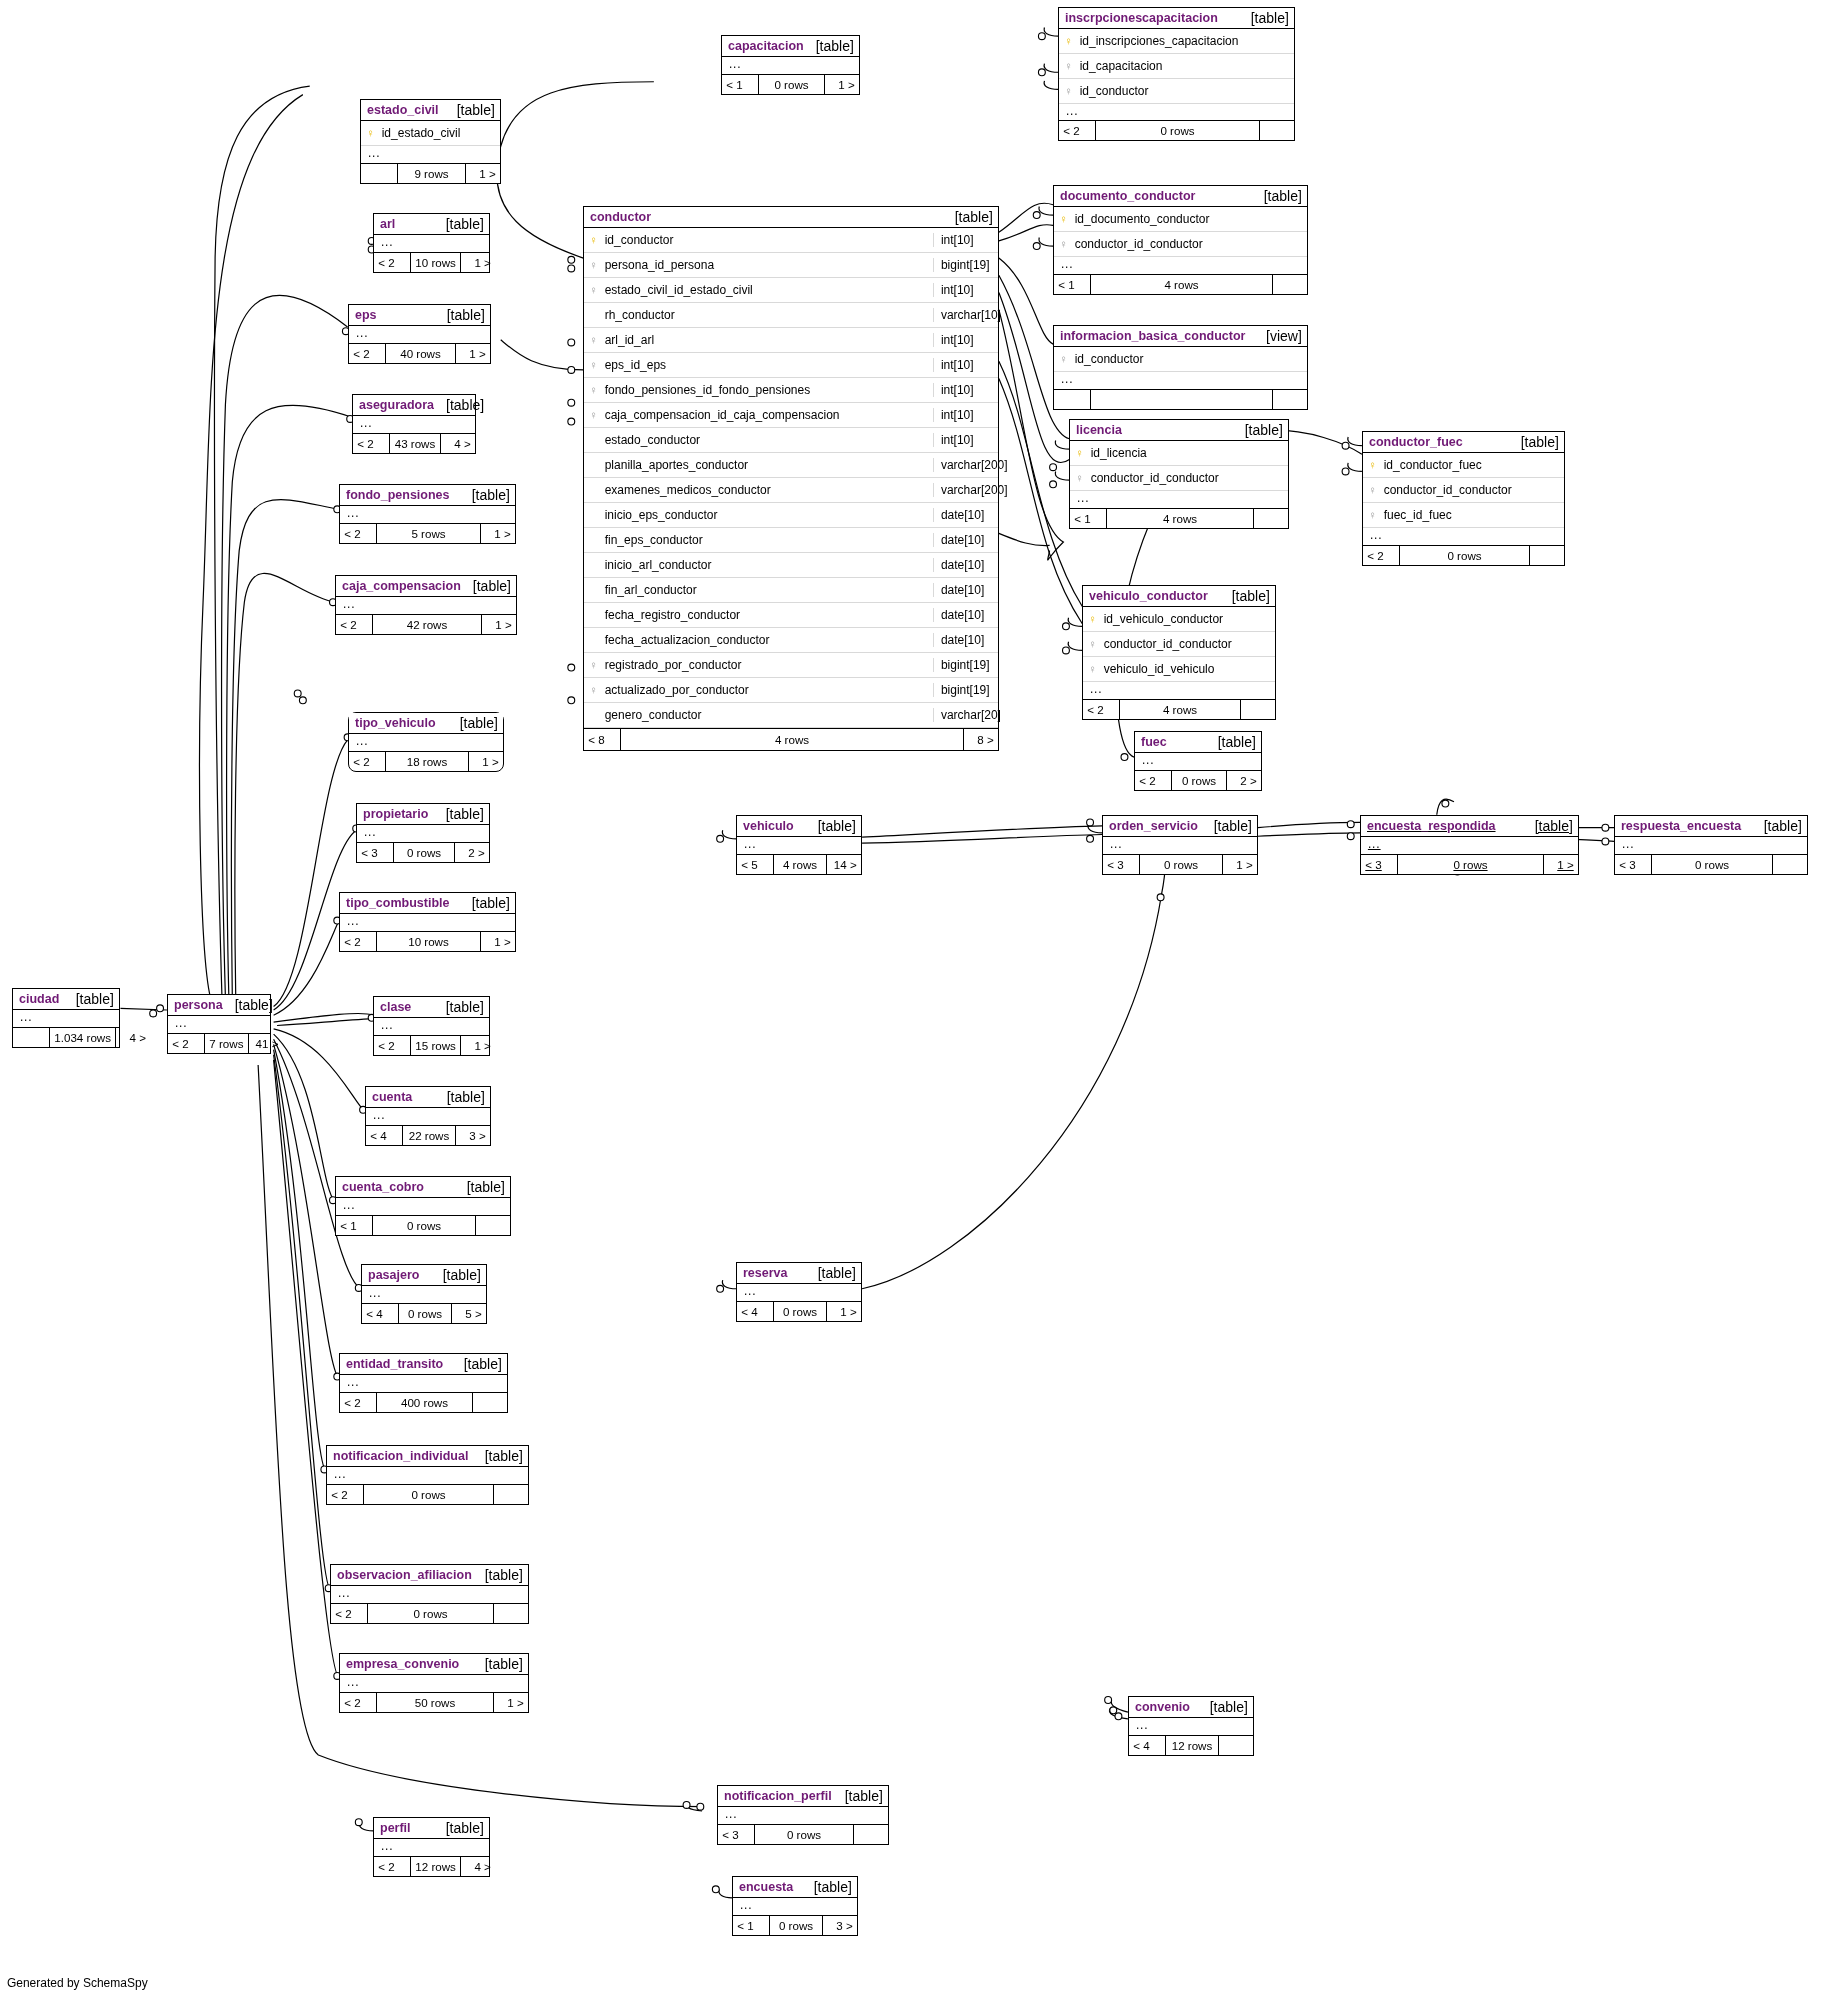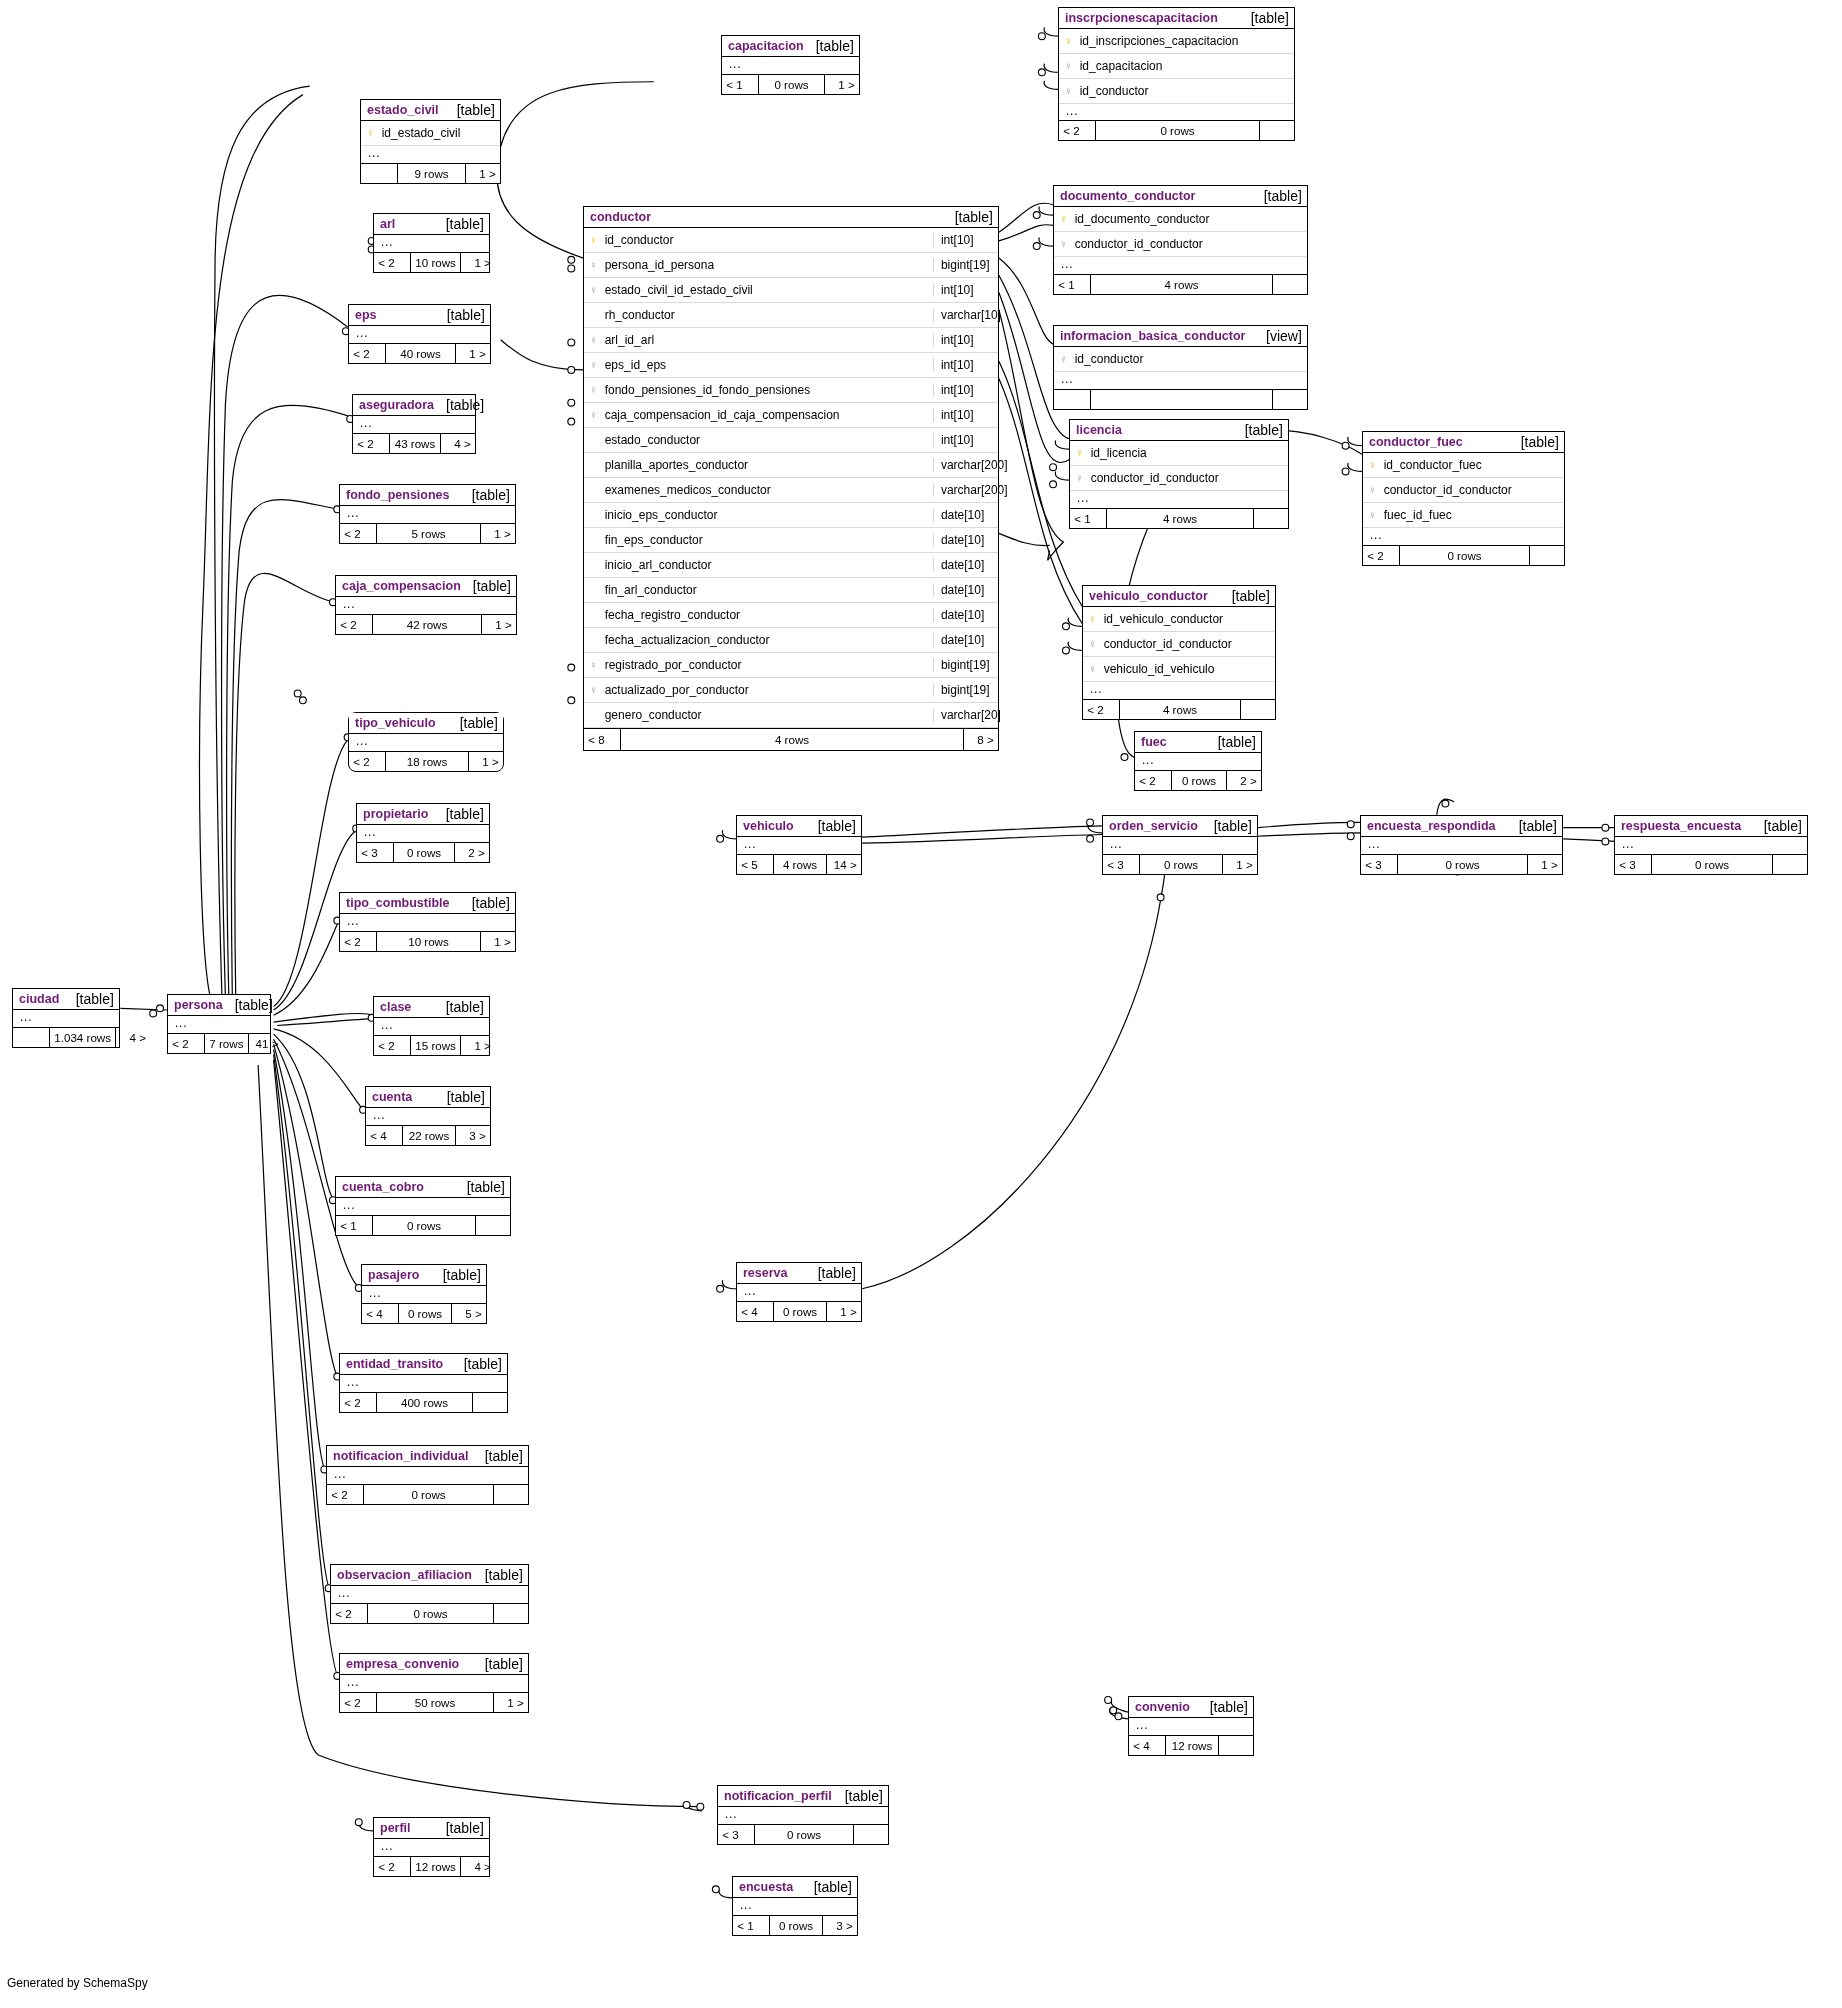--- a/index.html
+++ b/index.html
@@ -606,21 +606,21 @@
         <span class="tbl-name">orden_servicio</span>
         <span class="tbl-kind">[table]</span>
       </div>
       <div class="ellipsis">...</div>
       <div class="footer">
         <div class="f-cell f-left" style="min-width: 36px;">&lt; 3</div>
         <div class="f-cell f-mid">0 rows</div>
         <div class="f-cell f-right" style="min-width: 34px;">1 &gt;</div>
       </div>
     </div>
-    <div class="table-box" style="left: 1360px; top: 815px; width: 203px;">
+    <div class="table-box" style="left: 1360px; top: 815px; width: 219px; text-decoration: underline;">
       <div class="tbl-head">
         <span class="tbl-name">encuesta_respondida</span>
         <span class="tbl-kind">[table]</span>
       </div>
       <div class="ellipsis">...</div>
       <div class="footer">
         <div class="f-cell f-left" style="min-width: 36px;">&lt; 3</div>
         <div class="f-cell f-mid">0 rows</div>
         <div class="f-cell f-right" style="min-width: 34px;">1 &gt;</div>
       </div>

